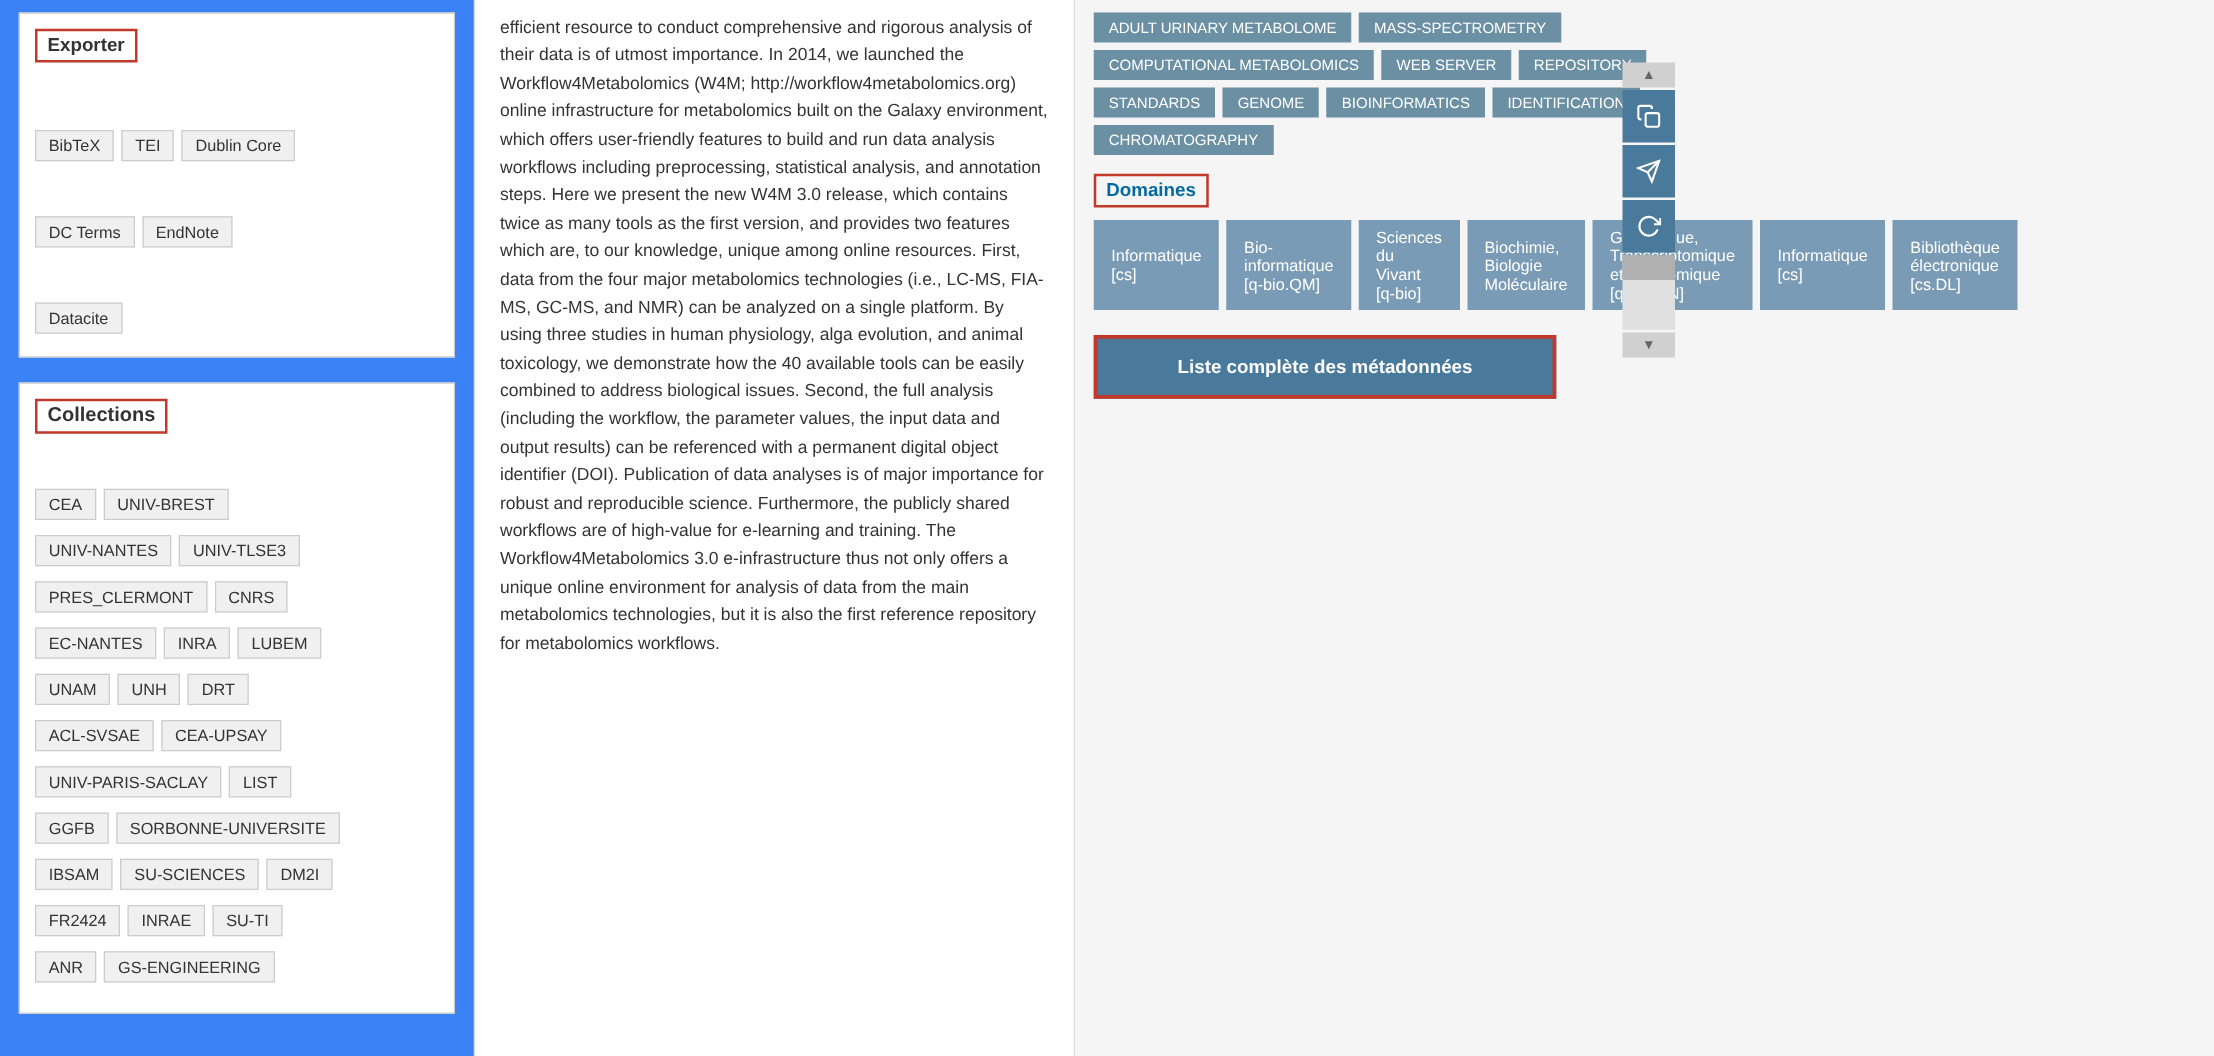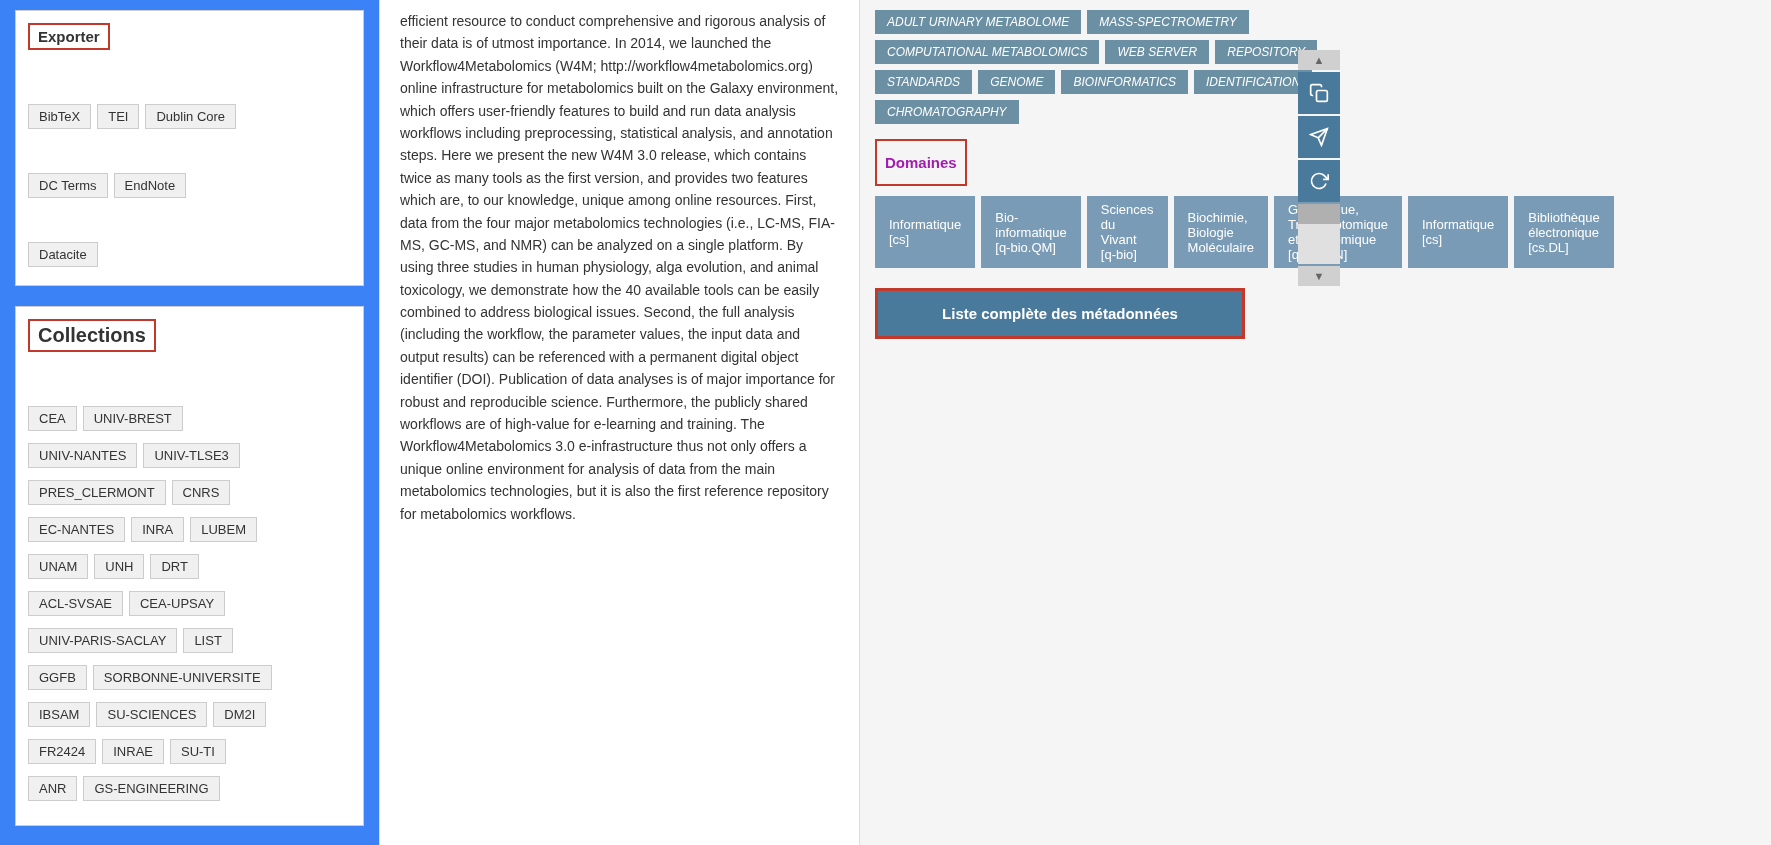--- a/index.html
+++ b/index.html
@@ -64,24 +64,23 @@
 
     .collections-section {
       background: #fff;
       border: 1px solid #ccc;
       padding: 12px;
     }
 
     .collections-title {
       border: 2px solid #c0392b;
       font-weight: bold;
-      font-size: 20px;
+      font-size: 16px;
       padding: 3px 8px;
       display: inline-block;
-      margin-bottom: 10px;
       color: #333;
     }
 
     
     .main-content {
       flex: 1;
       padding: 10px 20px;
       background: #fff;
       border-right: 1px solid #ddd;
       max-width: 480px;
@@ -109,31 +108,30 @@
       margin-bottom: 15px;
     }
 
     .keyword-tag {
       background: #6b8fa3;
       color: #fff;
       padding: 5px 12px;
       font-size: 12px;
       cursor: pointer;
       border: none;
-      font-style: italic;
     }
 
     .domaines-title {
       border: 2px solid #c0392b;
       font-weight: bold;
       font-size: 15px;
-      padding: 13px 8px;
+      padding: 3px 8px;
       display: inline-block;
       margin-bottom: 10px;
-      color: #a21caf;
+      color: #0369a1;
     }
 
     .domain-tags {
       display: flex;
       gap: 6px;
       margin-bottom: 20px;
     }
 
     .domain-tag {
       background: #7a9bb5;

